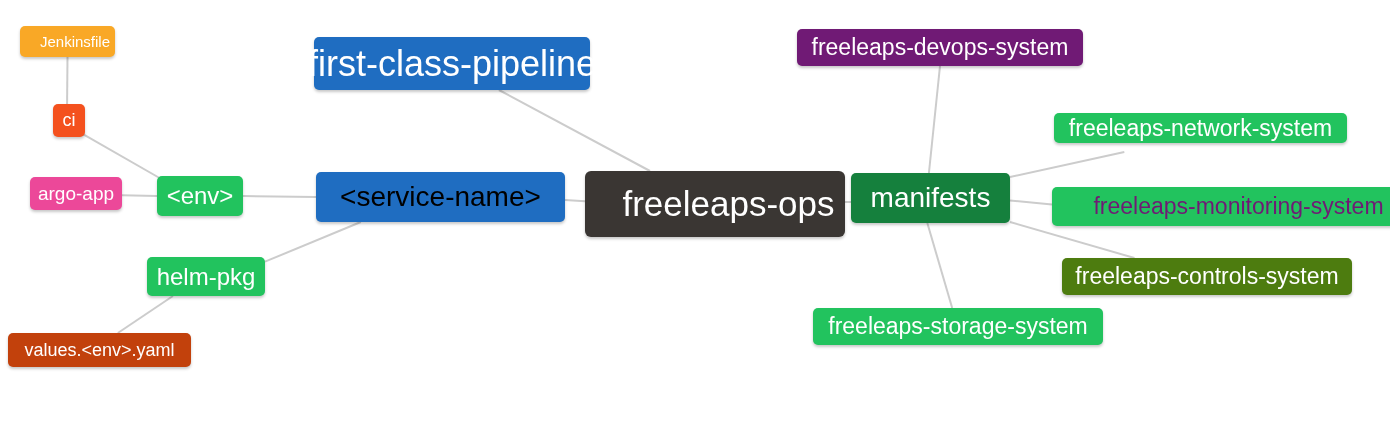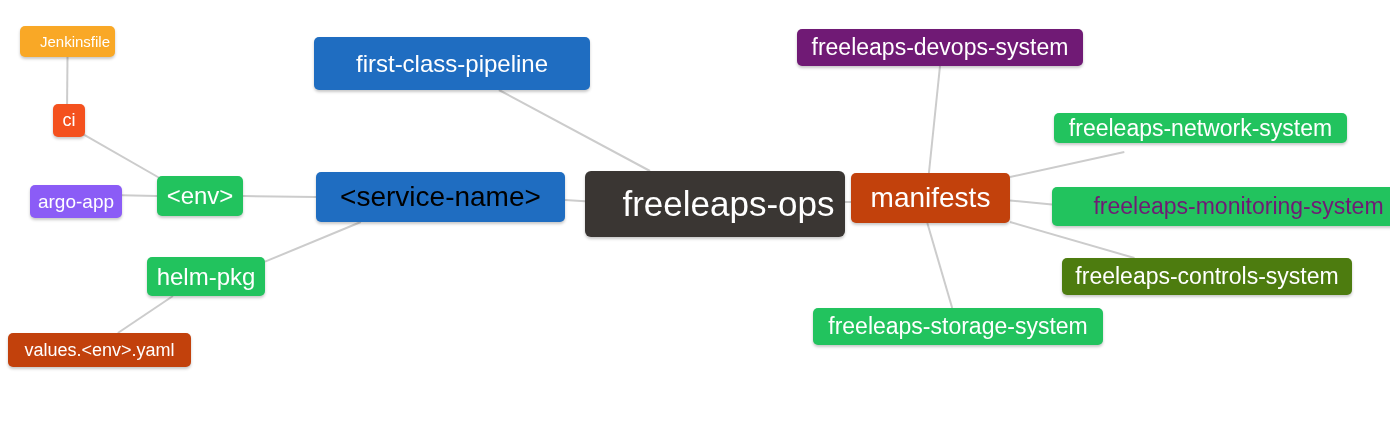--- a/index.html
+++ b/index.html
@@ -40,27 +40,27 @@
       <line x1="498.92" y1="90" x2="650" y2="171" stroke="#CCCCCC" stroke-width="2"></line>
       <line x1="845" y1="202.02" x2="851" y2="202" stroke="#CCCCCC" stroke-width="2"></line>
       <line x1="928.91" y1="173" x2="940" y2="66" stroke="#CCCCCC" stroke-width="2"></line>
       <line x1="1010" y1="177" x2="1124.32" y2="152" stroke="#CCCCCC" stroke-width="2"></line>
       <line x1="1010" y1="200.5" x2="1052" y2="204.55" stroke="#CCCCCC" stroke-width="2"></line>
       <line x1="1010" y1="222" x2="1134.5" y2="258" stroke="#CCCCCC" stroke-width="2"></line>
       <line x1="927.3199999999999" y1="223" x2="952.2" y2="308" stroke="#CCCCCC" stroke-width="2"></line>
     </svg>
 
   <div class="node node-root" style="left: 585px; top: 171px; width: 260px; height: 66px; font-size: 35px; background: rgb(58, 54, 51); color: rgb(255, 255, 255);">freeleaps-ops</div>
-  <div class="node" style="left: 314px; top: 37px; width: 276px; height: 53px; font-size: 24px; background: rgb(31, 109, 193); color: rgb(255, 255, 255);">first-class-pipeline</div>
+  <div class="node" style="left: 314px; top: 37px; width: 276px; height: 53px; font-size: 36px; background: rgb(31, 109, 193); color: rgb(255, 255, 255);">first-class-pipeline</div>
   <div class="node" style="left: 316px; top: 172px; width: 249px; height: 50px; font-size: 28px; background: rgb(31, 109, 193); color: #000000;">&lt;service-name&gt;</div>
-  <div class="node" style="left: 851px; top: 173px; width: 159px; height: 50px; font-size: 28px; background: #c2410c; color: rgb(255, 255, 255);">manifests</div>
+  <div class="node" style="left: 851px; top: 173px; width: 159px; height: 50px; font-size: 28px; background: #15803d; color: rgb(255, 255, 255);">manifests</div>
   <div class="node" style="left: 157px; top: 176px; width: 86px; height: 40px; font-size: 24px; background: rgb(34, 195, 94); color: rgb(255, 255, 255);">&lt;env&gt;</div>
   <div class="node" style="left: 147px; top: 257px; width: 118px; height: 39px; font-size: 24px; background: rgb(34, 195, 94); color: rgb(255, 255, 255);">helm-pkg</div>
   <div class="node" style="left: 53px; top: 104px; width: 32px; height: 33px; font-size: 18px; background: rgb(244, 81, 30); color: rgb(255, 255, 255);">ci</div>
-  <div class="node" style="left: 30px; top: 177px; width: 92px; height: 33px; font-size: 19px; background: #8b5cf6; color: rgb(255, 255, 255); margin-top: 8px;">argo-app</div>
+  <div class="node" style="left: 30px; top: 177px; width: 92px; height: 33px; font-size: 19px; background: #ec4899; color: rgb(255, 255, 255);">argo-app</div>
   <div class="node" style="left: 8px; top: 333px; width: 183px; height: 34px; font-size: 18px; background: #c2410c; color: rgb(255, 255, 255);">values.&lt;env&gt;.yaml</div>
   <div class="node" style="left: 20px; top: 26px; width: 95px; height: 31px; font-size: 15px; background: rgb(249, 168, 38); color: rgb(255, 255, 255); padding-left: 15px;">Jenkinsfile</div>
   <div class="node" style="left: 797px; top: 29px; width: 286px; height: 37px; font-size: 23px; background: #701a75; color: rgb(255, 255, 255);">freeleaps-devops-system</div>
   <div class="node" style="left: 1054px; top: 113px; width: 293px; height: 30px; font-size: 23px; background: rgb(34, 195, 94); color: rgb(255, 255, 255);">freeleaps-network-system</div>
   <div class="node" style="left: 1052px; top: 187px; width: 373px; height: 39px; font-size: 23px; background: rgb(34, 195, 94); color: #701a75;">freeleaps-monitoring-system</div>
   <div class="node" style="left: 1062px; top: 258px; width: 290px; height: 37px; font-size: 23px; background: #4d7c0f; color: rgb(255, 255, 255);">freeleaps-controls-system</div>
   <div class="node" style="left: 813px; top: 308px; width: 290px; height: 37px; font-size: 23px; background: rgb(34, 195, 94); color: rgb(255, 255, 255);">freeleaps-storage-system</div>
 </div>
 
 </body></html>

